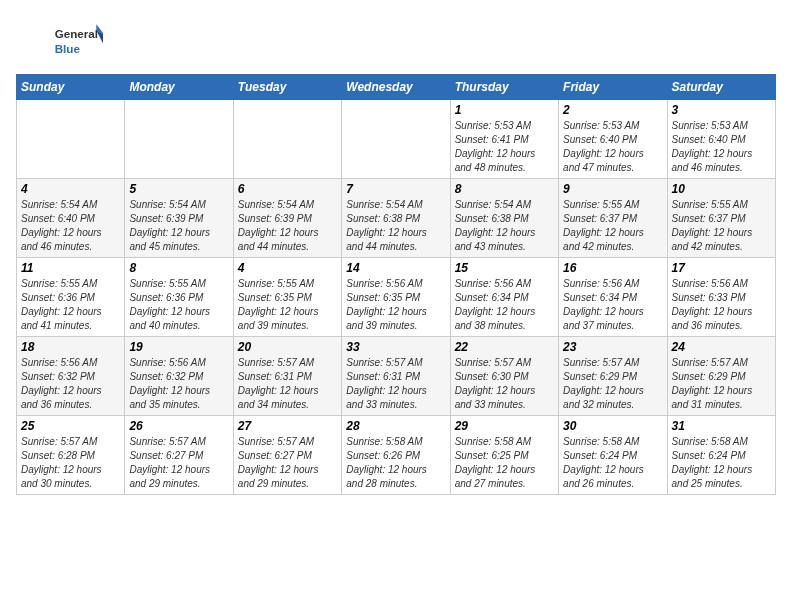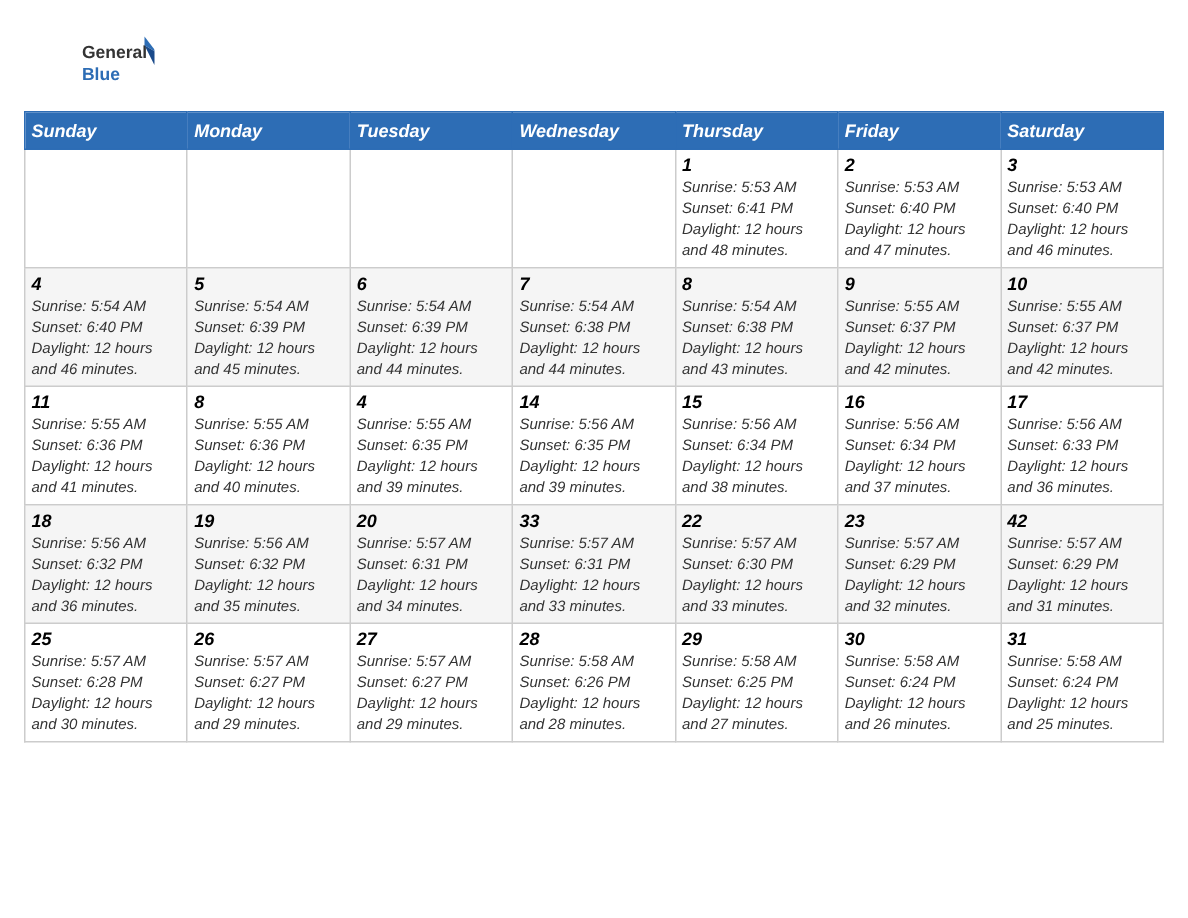--- a/index.html
+++ b/index.html
@@ -269,21 +269,21 @@
 and 33 minutes.</div>
         </td>
         <td>
           <span class="day-number">23</span>
           <div class="day-content" style="white-space: pre-line;">Sunrise: 5:57 AM
 Sunset: 6:29 PM
 Daylight: 12 hours
 and 32 minutes.</div>
         </td>
         <td>
-          <span class="day-number">42</span>
+          <span class="day-number">24</span>
           <div class="day-content" style="white-space: pre-line;">Sunrise: 5:57 AM
 Sunset: 6:29 PM
 Daylight: 12 hours
 and 31 minutes.</div>
         </td>
       </tr>
       <tr>
         <td>
           <span class="day-number">25</span>
           <div class="day-content" style="white-space: pre-line;">Sunrise: 5:57 AM

